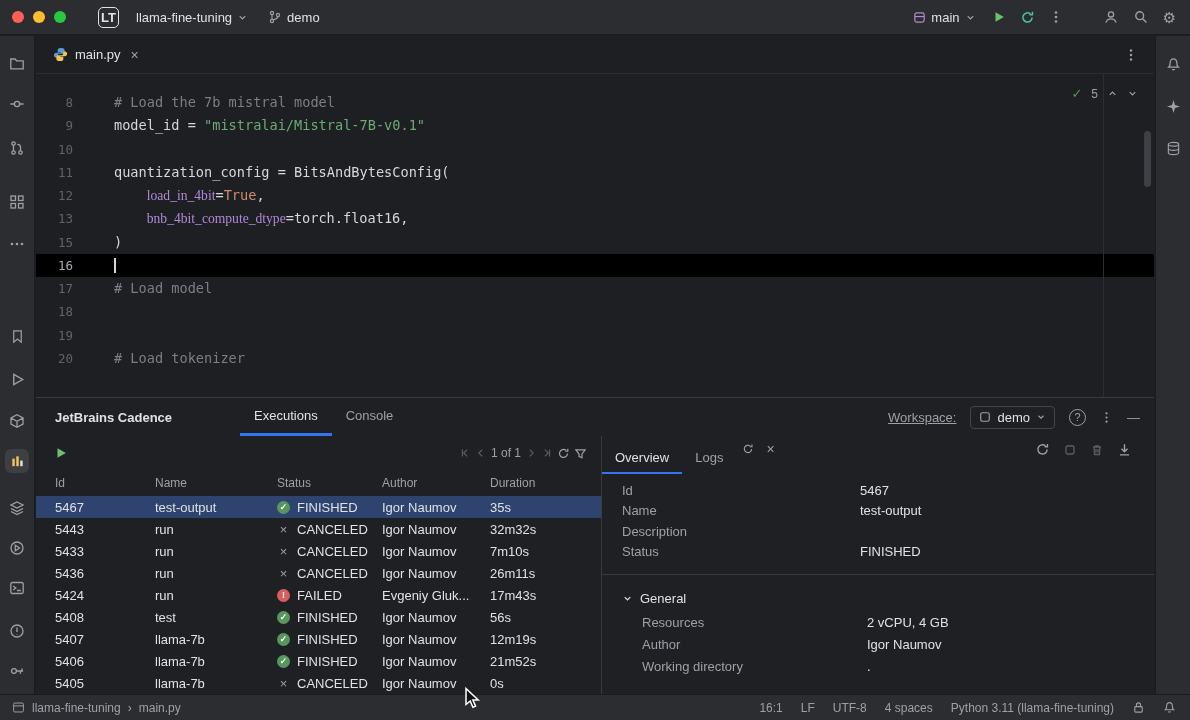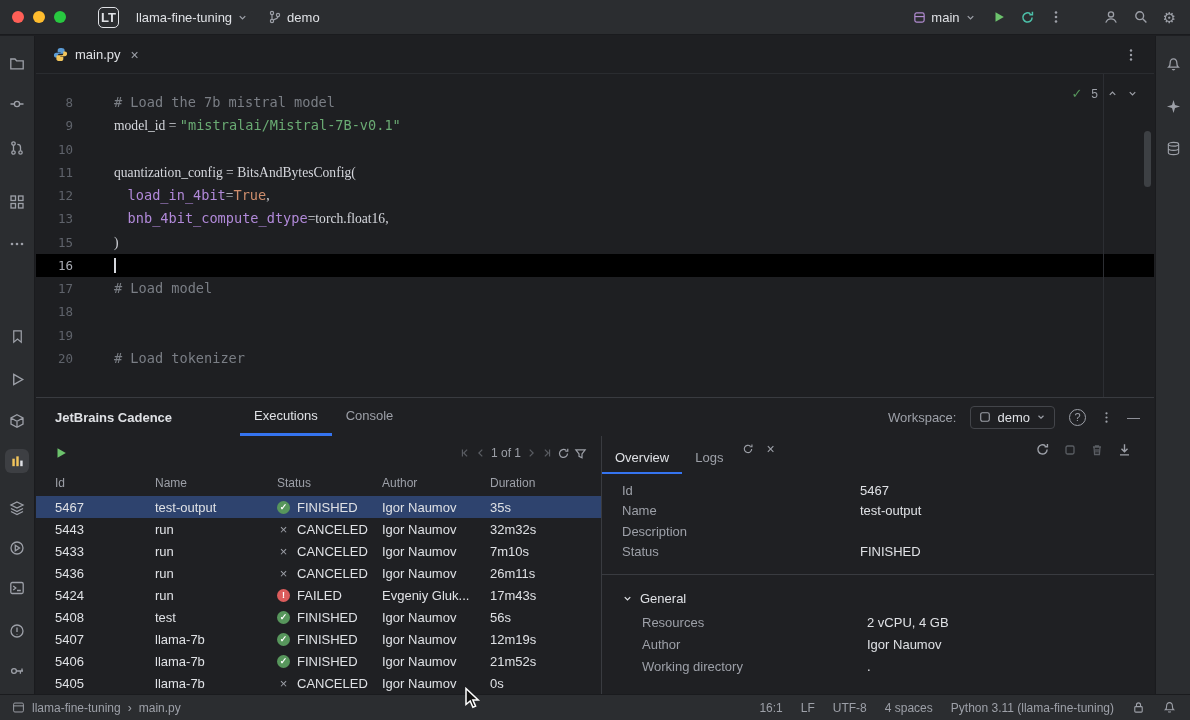--- a/index.html
+++ b/index.html
@@ -39,42 +39,42 @@
   .tab-kebab { margin-left:auto; margin-right:16px; }
   
   .editor { position:relative; height:323px; background:#1e1f22; overflow:hidden;
     font-family:"DejaVu Sans Mono", monospace; font-size:13.6px; }
   .code { padding-top:17px; }
   .code-line { display:flex; height:23.25px; line-height:23.25px; white-space:pre; }
   .code-line.current { background:#000000; }
   .ln { width:37px; flex:none; text-align:right; color:#5f636b; font-size:12.5px; }
   .code-line.current .ln { color:#a8abb3; }
   .ct { margin-left:41px; color:#d5d7dd; }
-  .seg-pln { color:#d5d7dd;font-family:Liberation Serif, serif; }
+  .seg-pln { color:#d5d7dd; }
   .seg-com { color:var(--comment,#7a7e85); }
   .seg-str { color:var(--string,#6aab73); }
-  .seg-par { color:var(--parameter,#b189d9); }
+  .seg-par { color:var(--parameter,#b189d9);font-family:Liberation Serif, serif; }
   .seg-kw  { color:var(--keyword,#cf8e6d); }
   .caret { display:inline-block; width:1.5px; height:15px; background:#d5d7dd; vertical-align:-3px; }
   .margin-guide { position:absolute; top:0; bottom:0; left:1067px; width:1px; background:#2c2e33; }
   .ed-scrollbar { position:absolute; right:3px; top:57px; width:7px; height:56px;
     background:#585b61; opacity:.55; border-radius:4px; }
   .inspections { position:absolute; top:12px; right:16px; display:flex; align-items:center; gap:9px;
     font-family:"Liberation Sans", sans-serif; font-size:12px; }
   .inspections .ok { color:#57965c; font-size:13px; }
   .inspections .cnt { color:#9da0a8; }
   
   .toolwindow { flex:1; display:flex; flex-direction:column; background:#1f2023; border-top:1px solid #393b40; }
   .tw-header { height:38px; flex:none; display:flex; align-items:center;gap:36px; }
   .tw-title { font-weight:bold; margin-left:19px; }
   .tw-tabs { display:flex; margin-left:32px; height:100%; }
   .tw-tab { display:flex; align-items:center; padding:0 14px; color:#9da0a8; border-bottom:3px solid transparent; }
   .tw-tab.active { color:#dfe1e5; border-bottom-color:var(--accent,#3574f0); }
   .tw-head-right { margin-left:auto; display:flex; align-items:center; gap:14px; padding-right:14px; }
-  .ws-label { color:#9da0a8; }
+  .ws-label { color:#9da0a8;text-decoration:underline; }
   .ws-chip { display:flex; align-items:center; gap:6px; border:1px solid #43454a; border-radius:4px;
     padding:3px 8px; color:#dfe1e5; }
   .help-circle { width:17px; height:17px; border:1.3px solid #9da0a8; border-radius:50%;
     color:#9da0a8; font-size:11px; display:flex; align-items:center; justify-content:center; }
   .tw-body { flex:1; display:flex; min-height:0; }
   
   .exec-pane { width:565px; flex:none; display:flex; flex-direction:column; }
   .exec-toolbar { height:34px; flex:none; display:flex; align-items:center; padding:0 14px 0 18px; }
   .pager { margin-left:auto; display:flex; align-items:center; gap:4px; color:#5a5d63; }
   .pager .label { color:#9da0a8; font-size:12px; }

